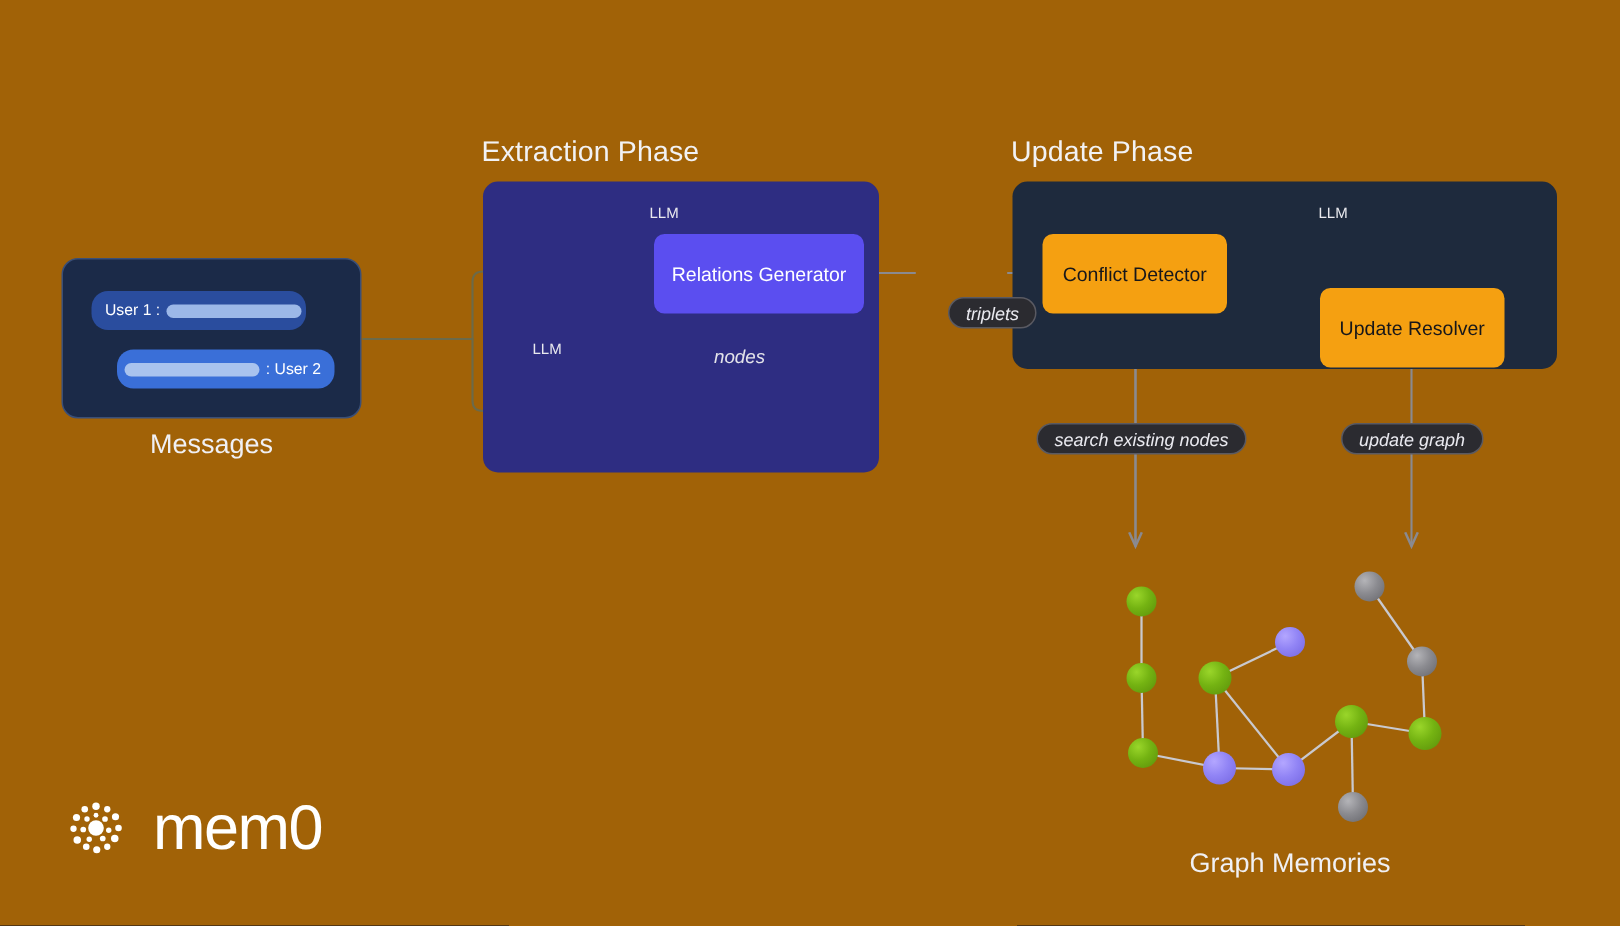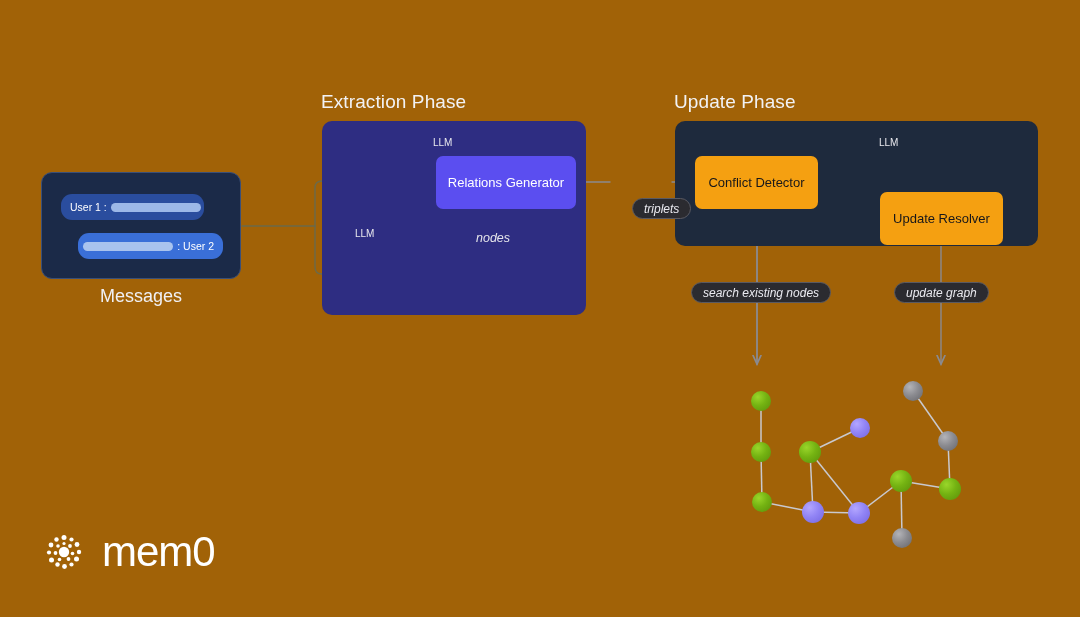--- a/index.html
+++ b/index.html
@@ -298,20 +298,21 @@
       <div class="gnode purple" style="left: 850px; top: 418px; width: 20px; height: 20px;"></div>
       <div class="gnode purple" style="left: 802px; top: 501px; width: 22px; height: 22px;"></div>
       <div class="gnode purple" style="left: 848px; top: 502px; width: 22px; height: 22px;"></div>
       <div class="gnode green" style="left: 890px; top: 470px; width: 22px; height: 22px;"></div>
       <div class="gnode grey" style="left: 892px; top: 528px; width: 20px; height: 20px;"></div>
       <div class="gnode green" style="left: 939px; top: 478px; width: 22px; height: 22px;"></div>
       <div class="gnode grey" style="left: 938px; top: 431px; width: 20px; height: 20px;"></div>
       <div class="gnode grey" style="left: 903px; top: 381px; width: 20px; height: 20px;"></div>
     </div>
 
+  <div class="caption" id="graph-caption">Graph Memories</div>
 
   <div id="logo-block">
     <svg width="48" height="48" viewBox="0 0 48 48">
       <g fill="#ffffff">
         <circle cx="24" cy="24" r="5.2"></circle>
         <circle cx="24" cy="9.5" r="2.5"></circle>
         <circle cx="31.5" cy="11.5" r="2.1"></circle>
         <circle cx="37" cy="16.5" r="2.4"></circle>
         <circle cx="39" cy="24" r="2.2"></circle>
         <circle cx="36.5" cy="31" r="2.5"></circle>

